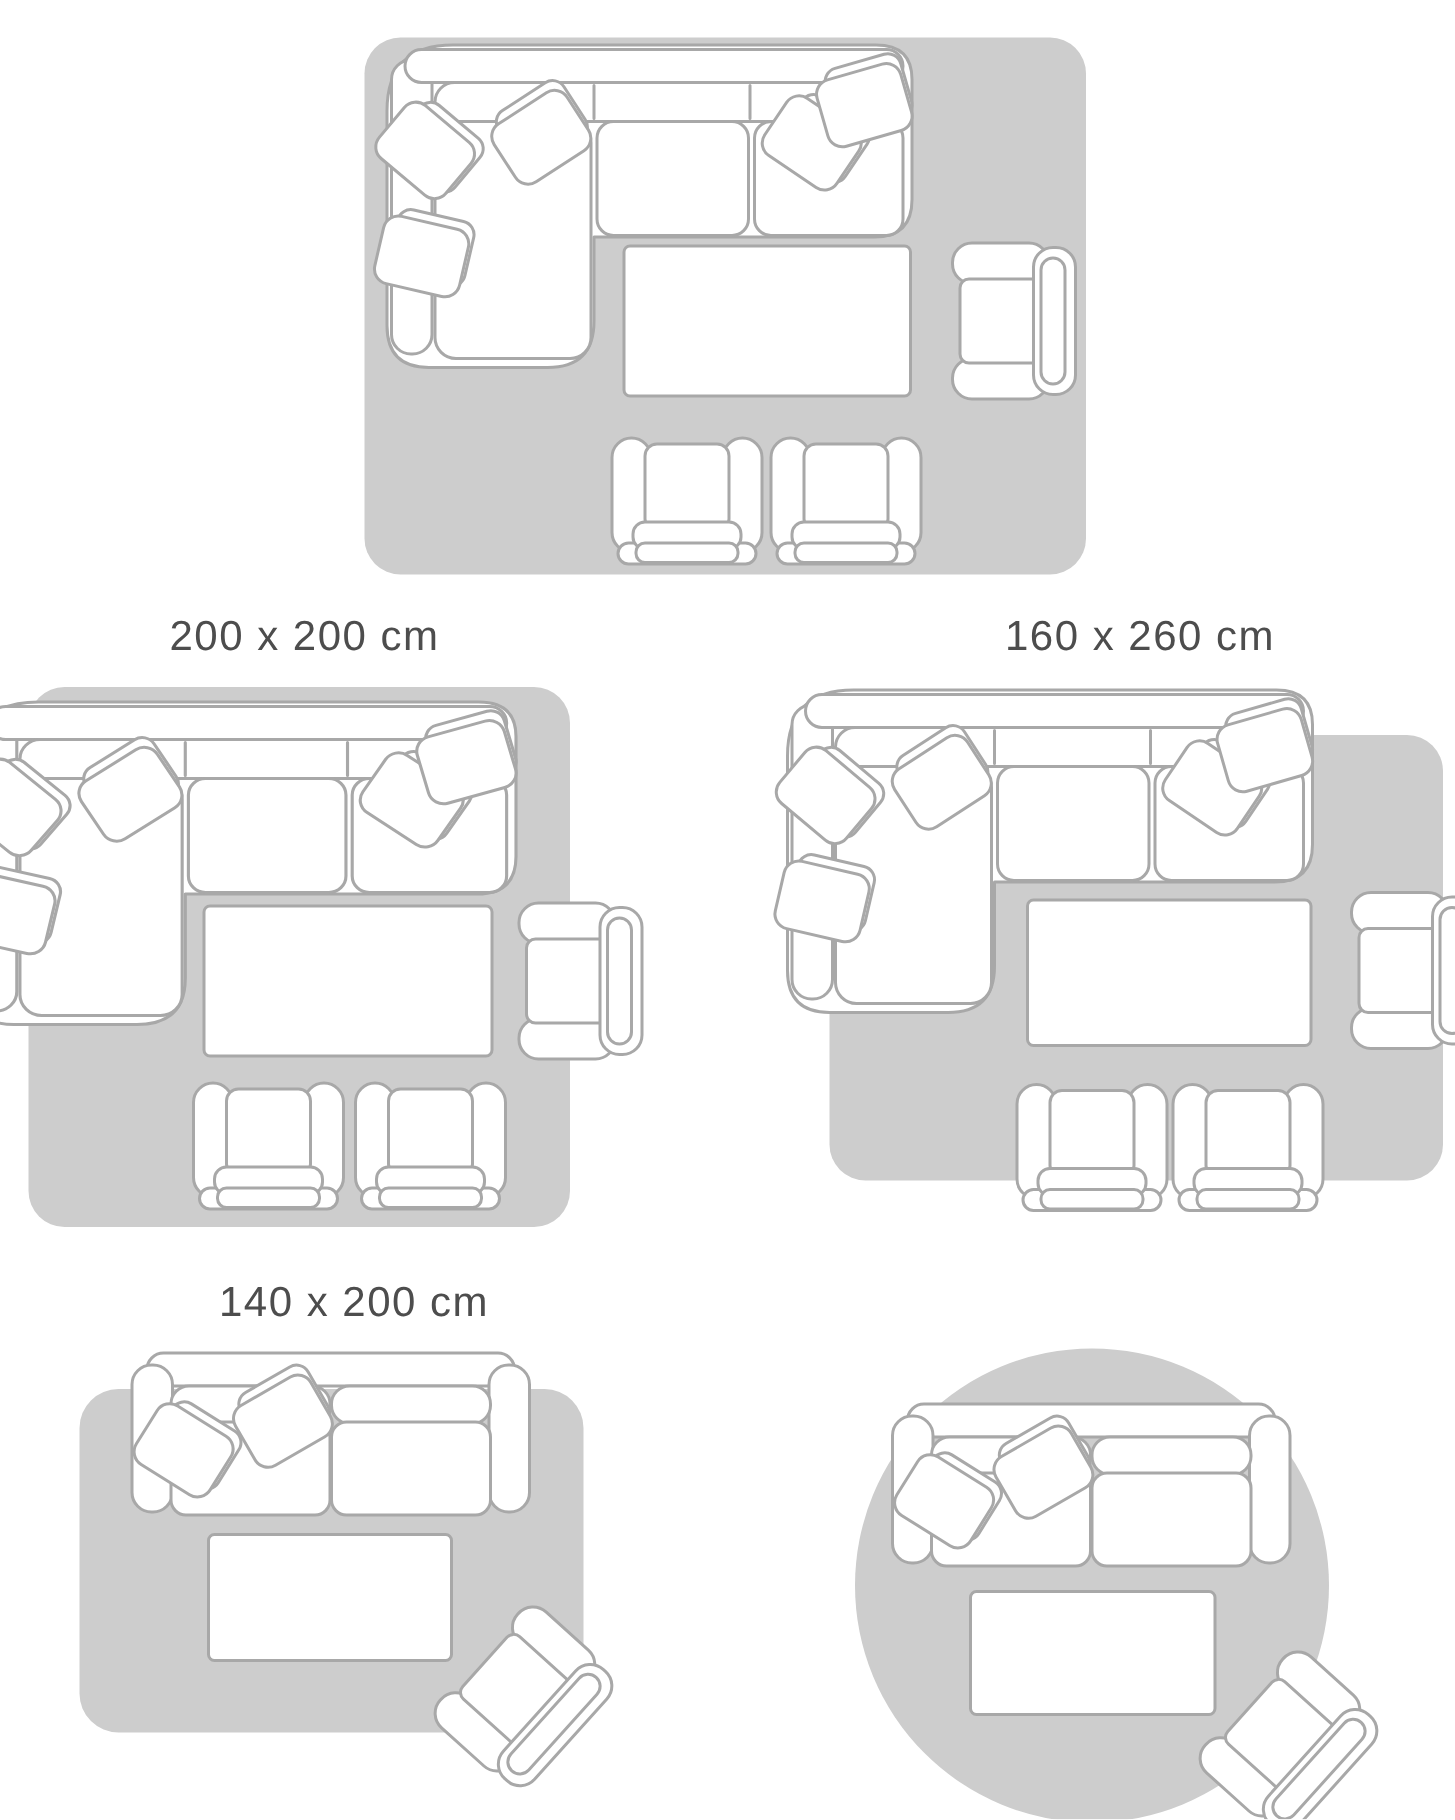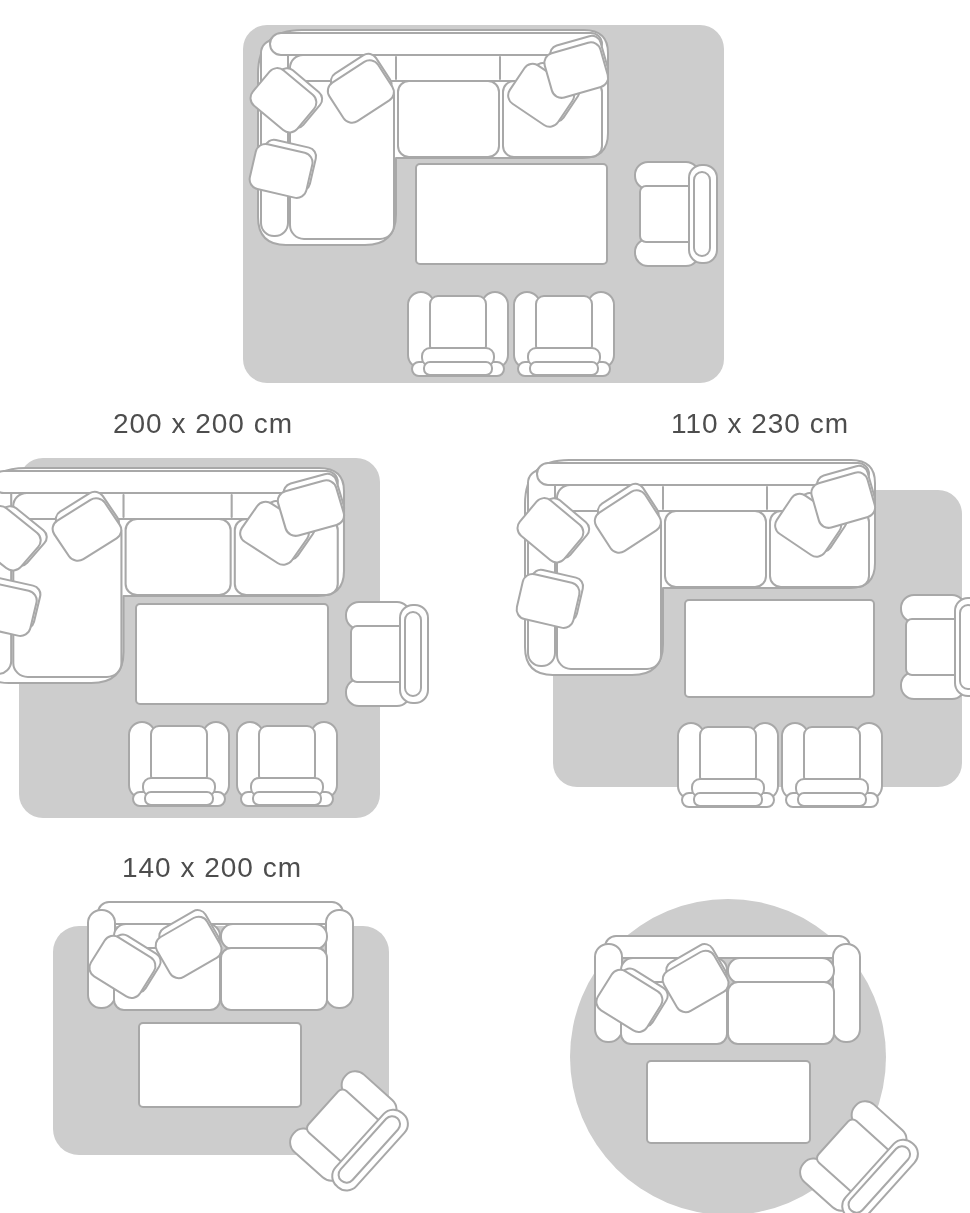--- a/index.html
+++ b/index.html
@@ -33,31 +33,31 @@
     font-size:28px;
     line-height:1;
     font-weight:400;
     letter-spacing:1px;
     white-space:nowrap;
     color:var(--label-color);
   }
   #label-200x300{left:481px;top:-26px;}
   #label-200x200{left:203px;top:410px;}
   #label-160x230{left:760px;top:410px;}
-  #label-140x200{left:212px;top:854px;}
+  #label-140x200{left:236px;top:854px;}
   #label-d140{left:738px;top:854px;}
 </style>
 </head>
 <body>
 
 <div class="screen">
 
   <div class="size-label" id="label-200x300">200 x 300 cm</div>
   <div class="size-label" id="label-200x200">200 x 200 cm</div>
-  <div class="size-label" id="label-160x230">110 x 230 cm</div>
+  <div class="size-label" id="label-160x230">160 x 260 cm</div>
   <div class="size-label" id="label-140x200">140 x 200 cm</div>
 
   <svg class="guide-svg" width="970" height="1213" viewBox="0 0 970 1213">
     <defs>
 
       <g id="pillow">
         <rect x="8" y="-6" width="52" height="44" rx="9"></rect>
         <rect x="0" y="0" width="58" height="46" rx="10"></rect>
       </g>
 

